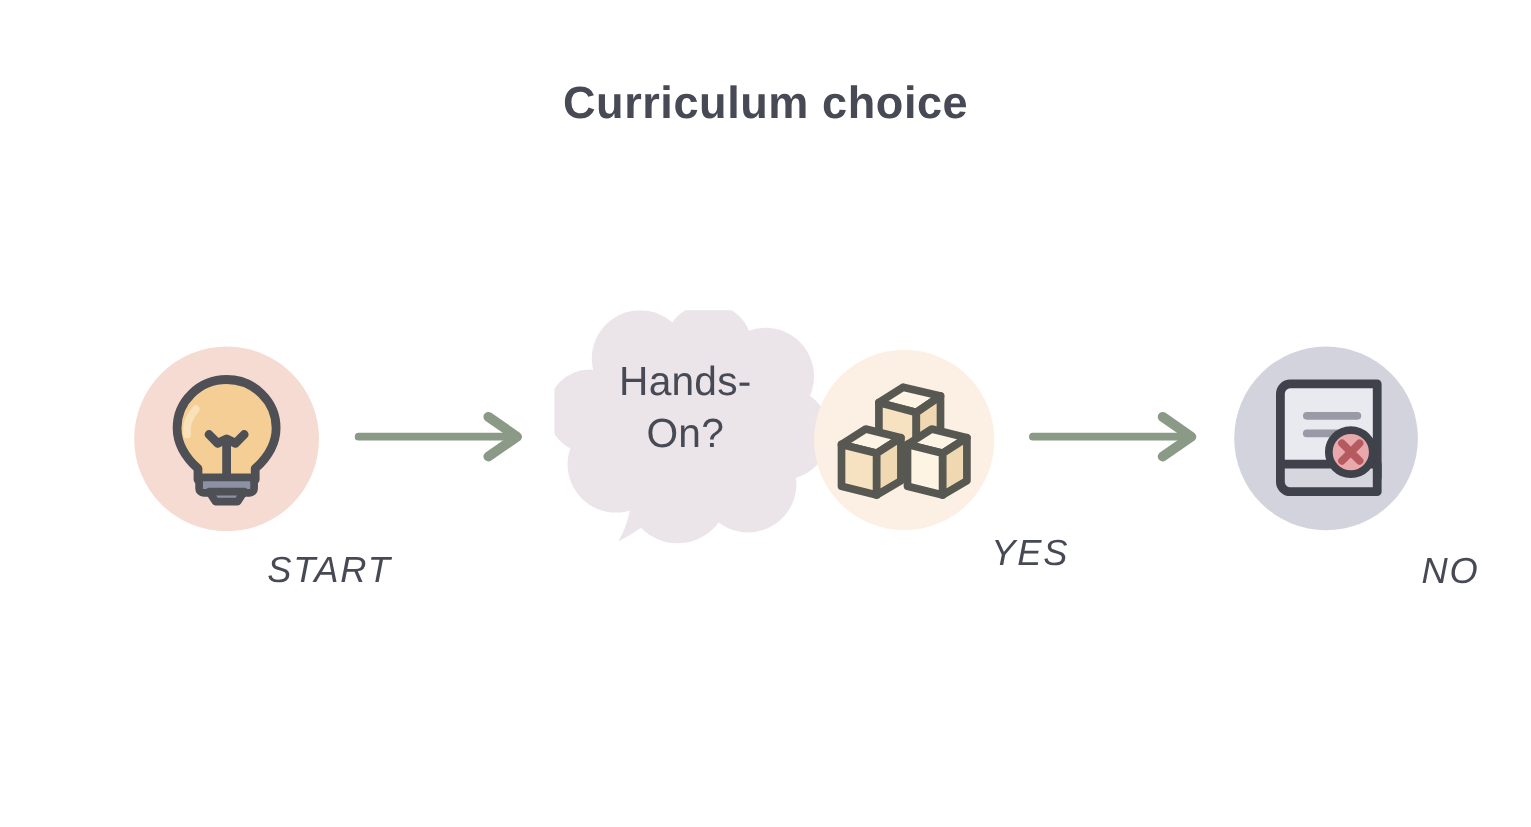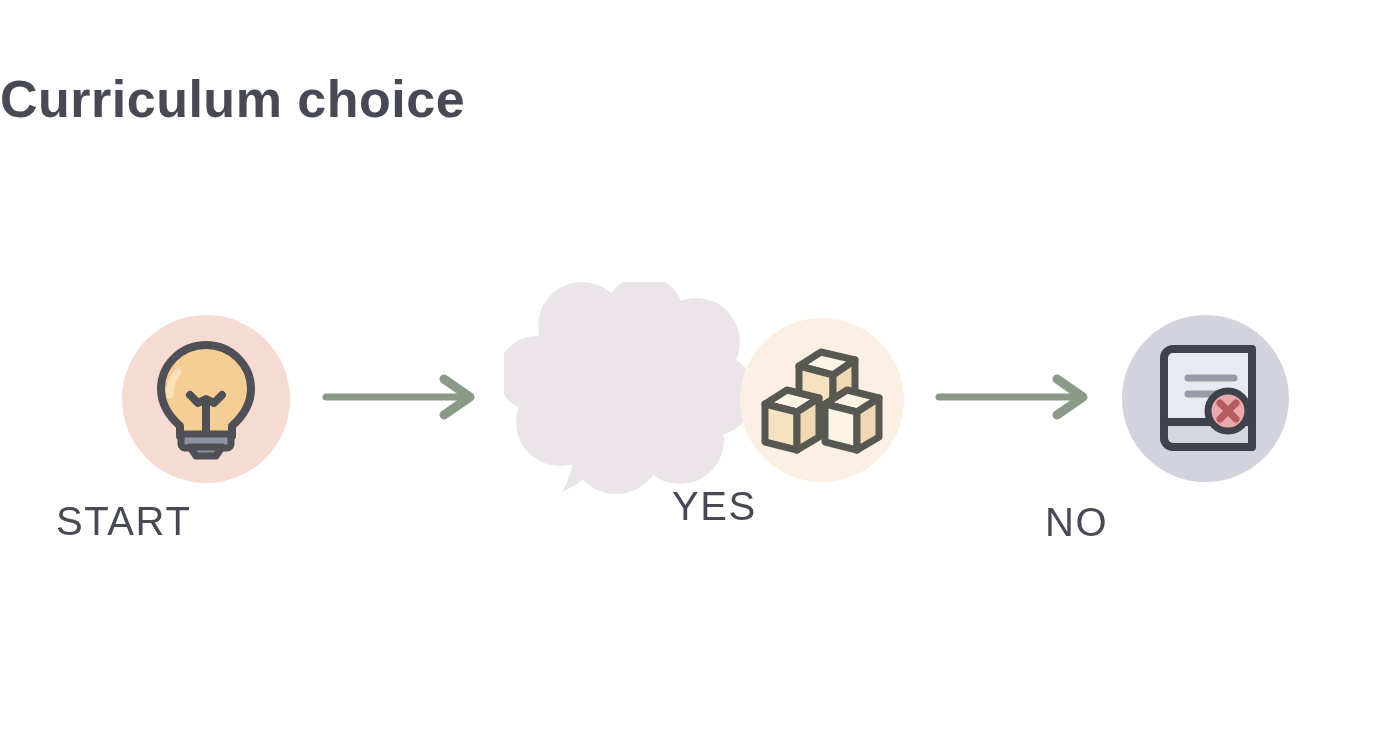--- a/index.html
+++ b/index.html
@@ -13,22 +13,22 @@
     position:relative;
     width:1392px; height:752px;
     background:#ffffff;
   }
 
   
   #page-title {
     position:absolute;
     left:0; top:72px;
     width:1392px;
-    text-align:left;
-    font-size:52px;
+    text-align:center;
+    font-size:41px;
     font-weight:700;
     letter-spacing:0.5px;
     color:#474a54;
     line-height:1.05;
     white-space:nowrap;
   }
 
   
   .node { position:absolute; }
 
@@ -37,26 +37,27 @@
     border-radius:50%;
     display:flex;
     align-items:center;
     justify-content:center;
   }
   .node-circle svg { display:block; }
 
   .node-label {
     position:absolute;
     width:300px;
-    text-align:left;
-    font-size:40px;
+    text-align:right;
+    font-size:33px;
     font-weight:400;
     letter-spacing:1.6px;
     color:#474a54;
     white-space:nowrap;
+    font-style:italic;
   }
 
   
   #node-start .node-circle {
     left:122px; top:315px;
     width:168px; height:168px;
     background:#f6dbd2;
   }
   #node-start .node-label { left:56px; top:499px; }
 
@@ -146,20 +147,24 @@
           <circle cx="176" cy="158" r="44"></circle>
           <circle cx="112" cy="166" r="46"></circle>
           <circle cx="56" cy="140" r="44"></circle>
           <circle cx="32" cy="92" r="38"></circle>
           <rect x="36" y="44" width="172" height="120" rx="40"></rect>
 
           <path d="M74 150 C70 180 66 198 58 210 C84 198 100 180 110 158 Z"></path>
         </g>
       </svg>
     </span>
+    <div class="bubble-text">
+      <div>Hands-</div>
+      <div>On?</div>
+    </div>
   </div>
 
   <div class="node" id="node-yes">
     <div class="node-circle">
       <span>
         <svg width="130" height="116" viewBox="0 0 130 116">
 
           <g stroke="#585853" stroke-width="7" stroke-linejoin="round" stroke-linecap="round">
             <path d="M42 24 L64 10 L98 18 L76 33 Z" fill="#fdf4e4"></path>
             <path d="M42 24 L76 33 L76 74 L42 64 Z" fill="#f6e2c0"></path>

